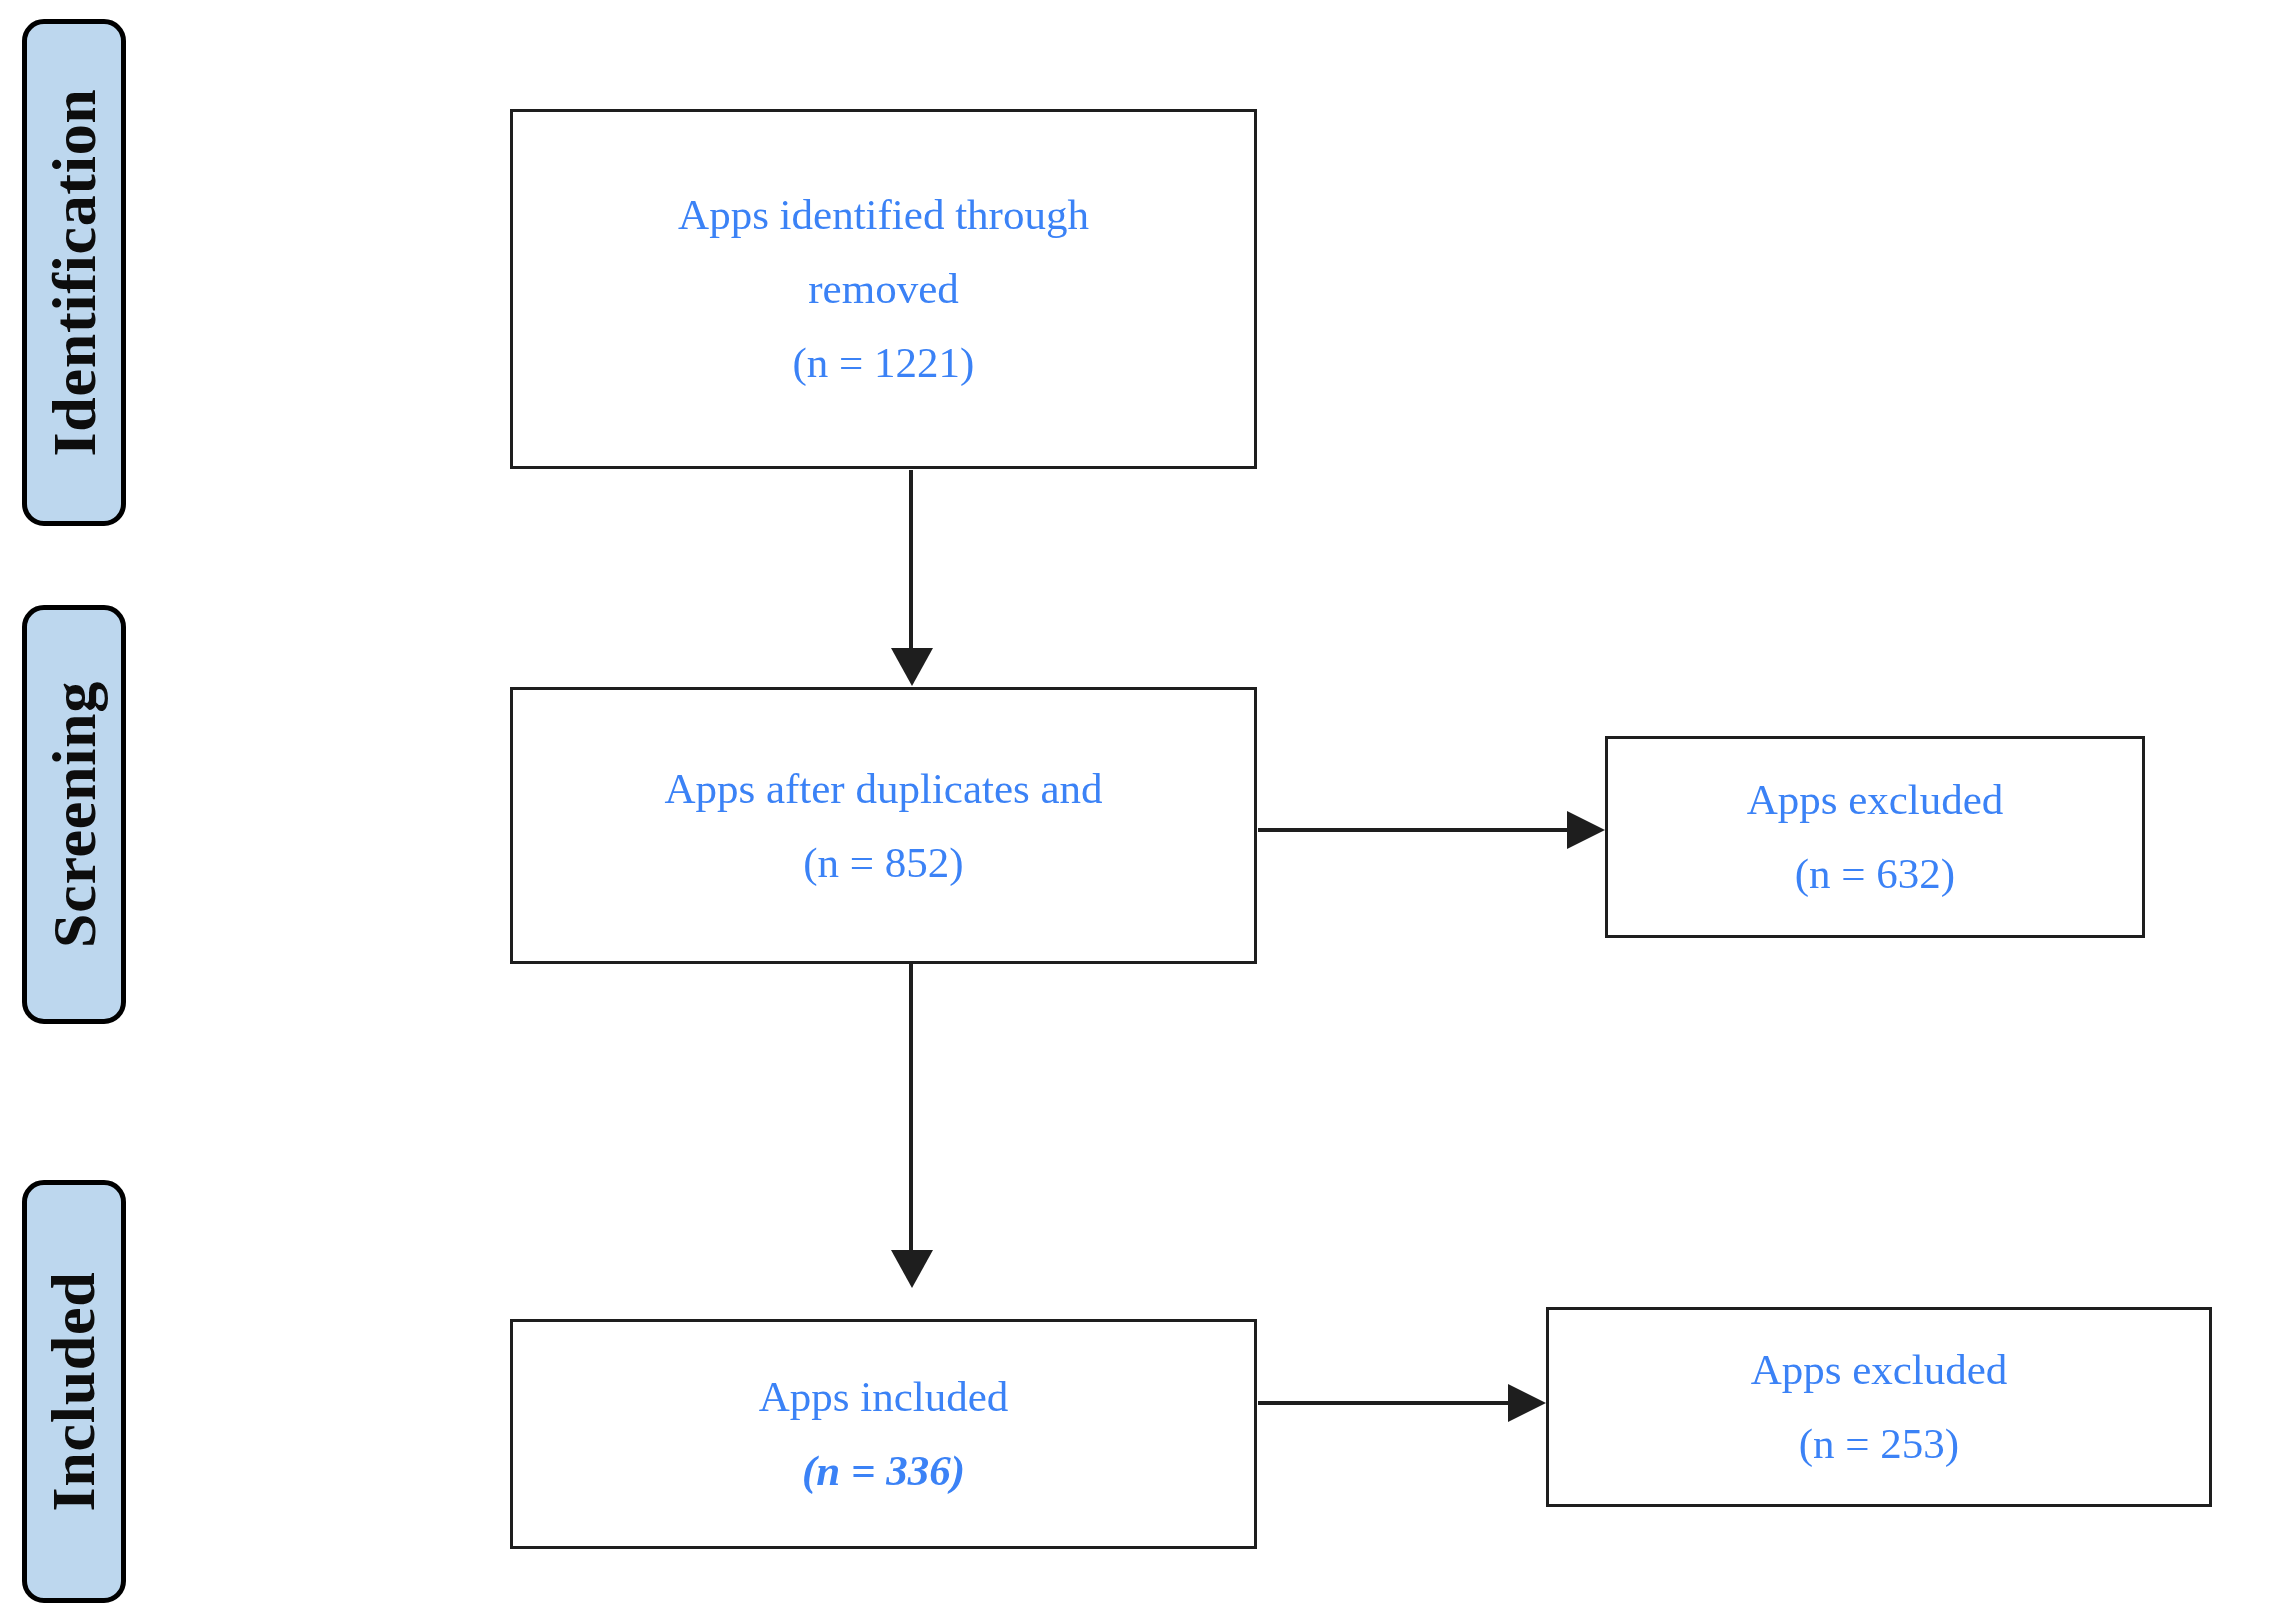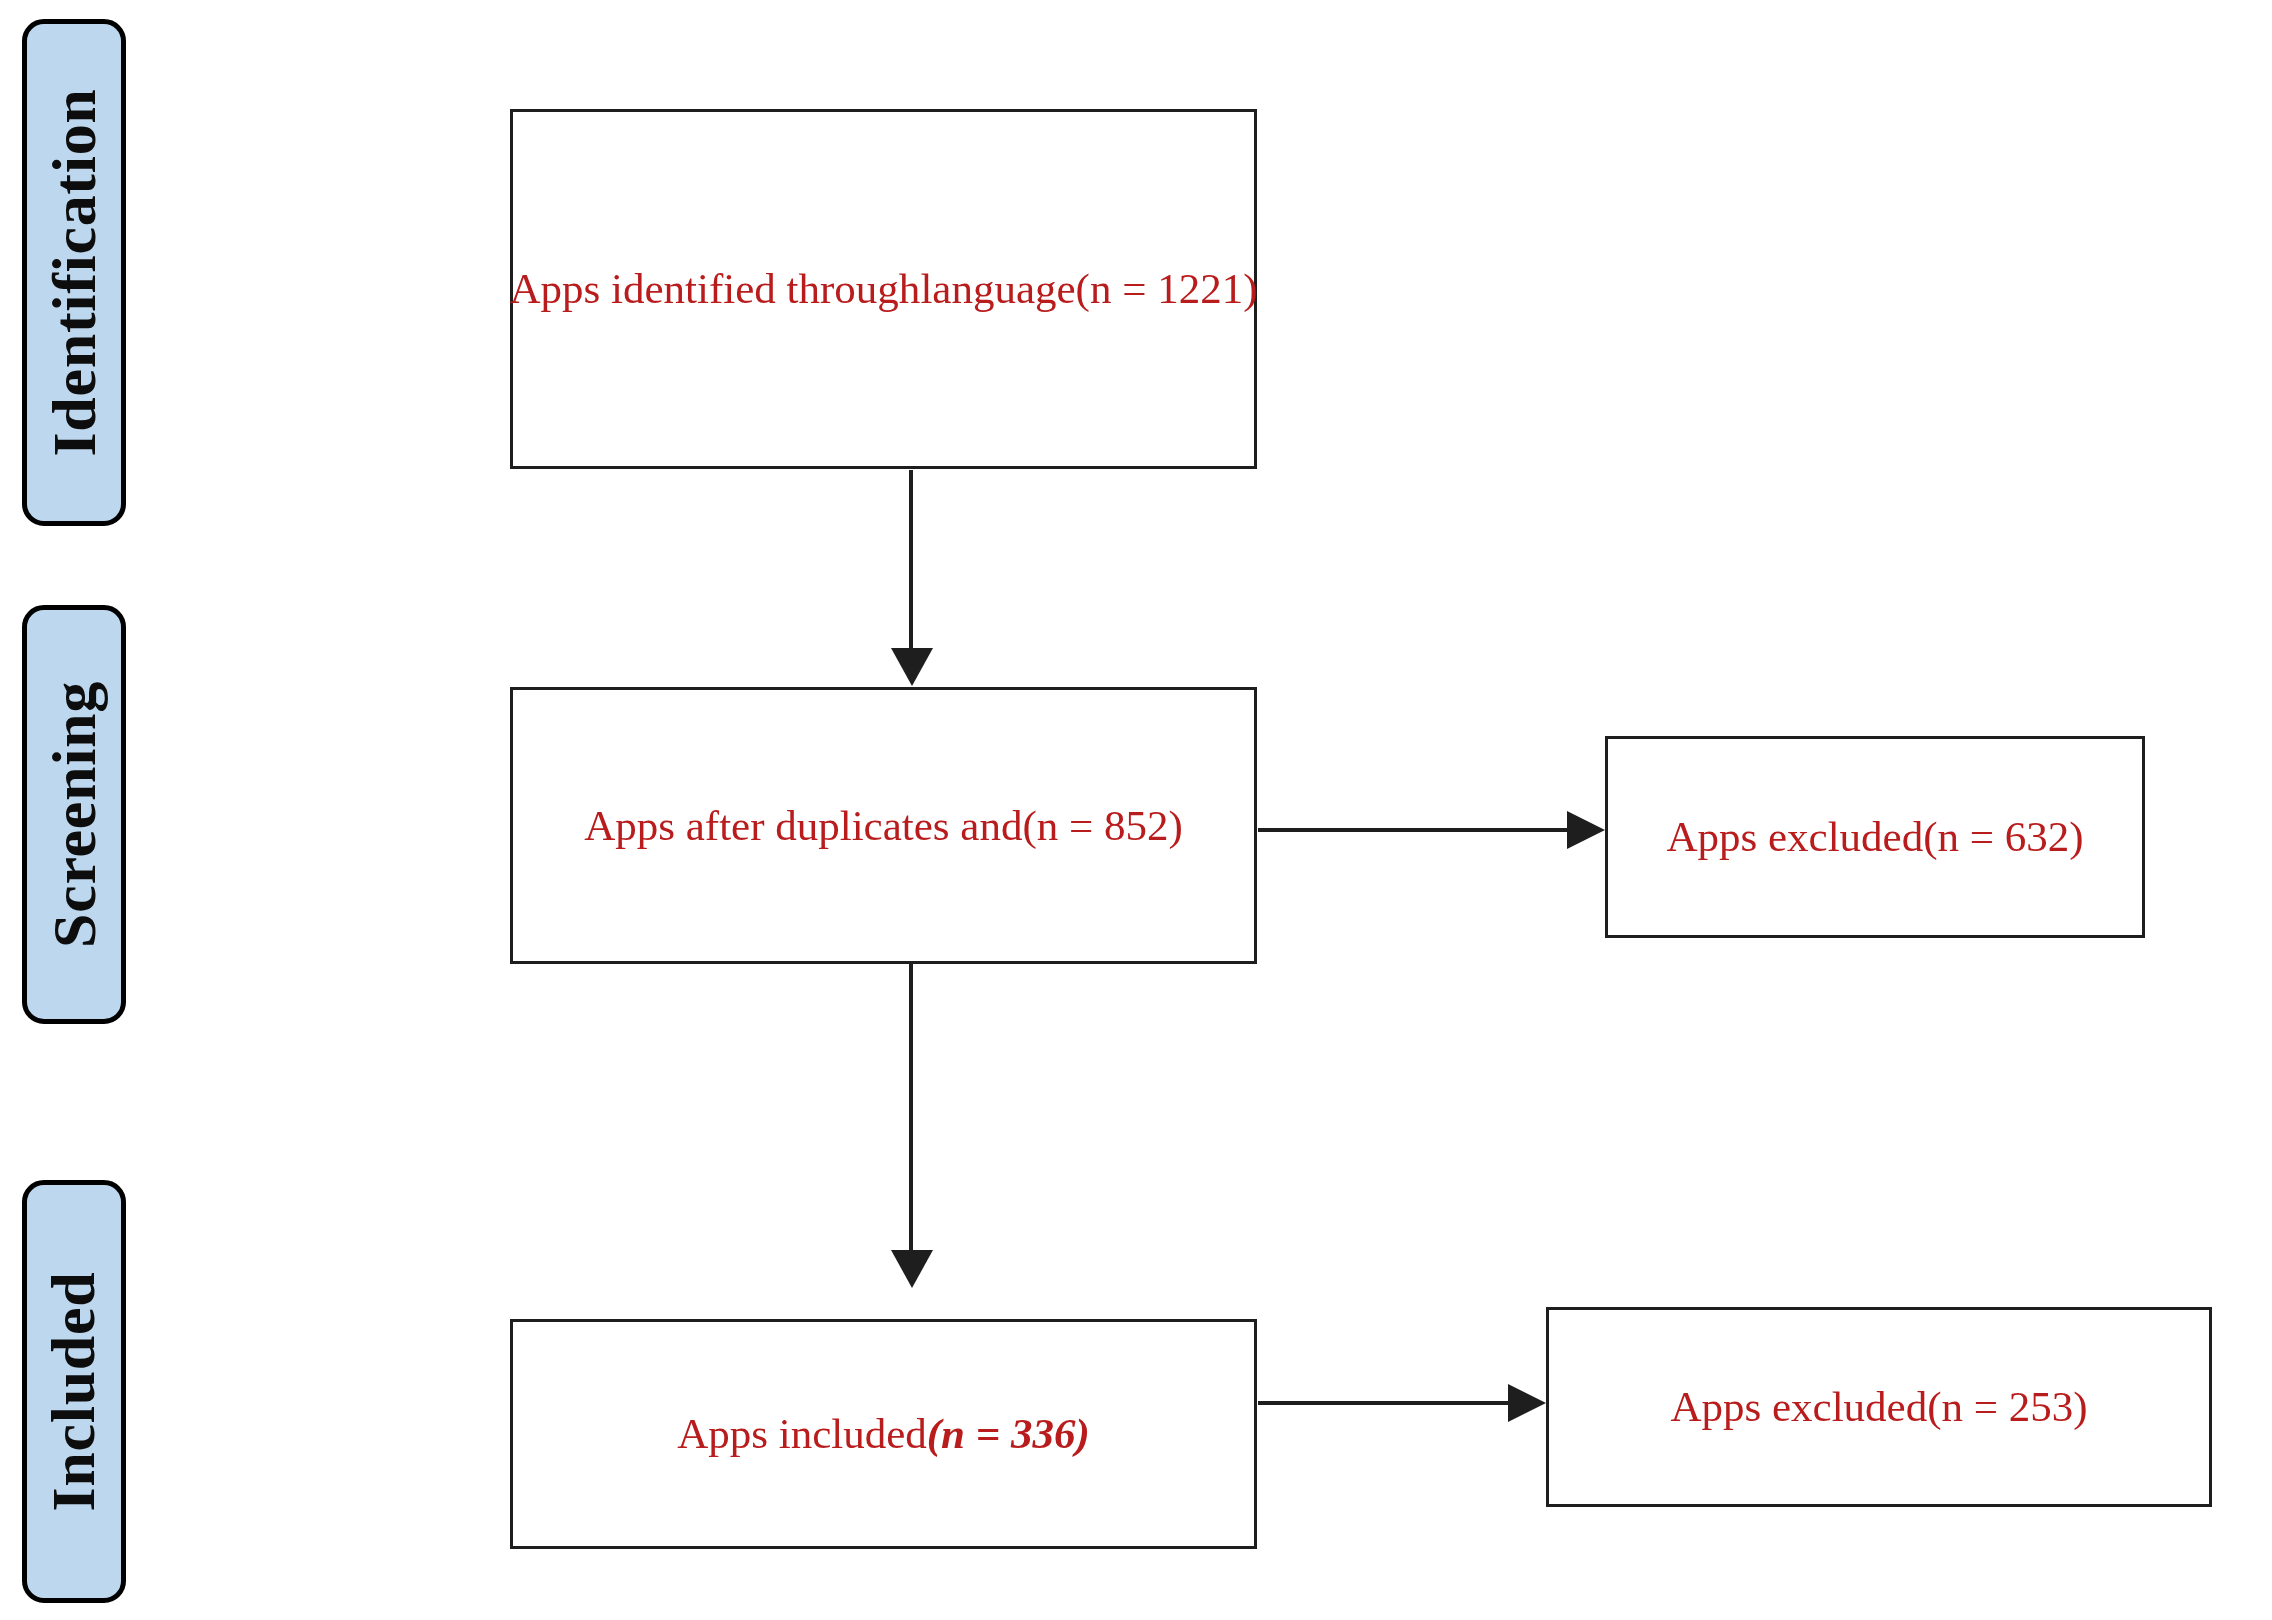--- a/index.html
+++ b/index.html
@@ -41,27 +41,27 @@
   #stage-screening      { top: 605px;  height: 419px; }
   #stage-included       { top: 1180px; height: 423px; }
 
   
   .fbox {
     position: absolute;
     background: var(--box-fill, #ffffff);
     border: 3px solid var(--box-border, #1e1e1e);
     box-sizing: border-box;
     display: flex;
-    flex-direction: row;
+    flex-direction: column;
     align-items: center;
     justify-content: center;
     text-align: center;
     font-size: 43px;
     line-height: 74px;
-    color: #b91c1c;
+    color: #3b82f6;
   }
   .fbox div { white-space: nowrap; }
   #box-identified   { left: 510px;  top: 109px;  width: 747px; height: 360px; }
   #box-deduplicated { left: 510px;  top: 687px;  width: 747px; height: 277px; }
   #box-included     { left: 510px;  top: 1289px; width: 747px; height: 230px; margin-top: 30px; }
   #box-excluded-a   { left: 1605px; top: 736px;  width: 540px;  height: 202px; }
   #box-excluded-b   { left: 1546px; top: 1307px; width: 666px;  height: 200px; }
   .count-bold { font-weight: bold; font-style: italic; }
 
   
@@ -104,21 +104,21 @@
   </div>
   <div class="stage" id="stage-screening">
     <span class="vtext">Screening</span>
   </div>
   <div class="stage" id="stage-included">
     <span class="vtext">Included</span>
   </div>
 
   <div class="fbox" id="box-identified">
     <div>Apps identified through</div>
-    <div>language</div>
+    <div>removed</div>
     <div>(n = 1221)</div>
   </div>
 
   <div class="fbox" id="box-deduplicated">
     <div>Apps after duplicates and</div>
     <div>(n = 852)</div>
   </div>
 
   <div class="fbox" id="box-included">
     <div>Apps included</div>

